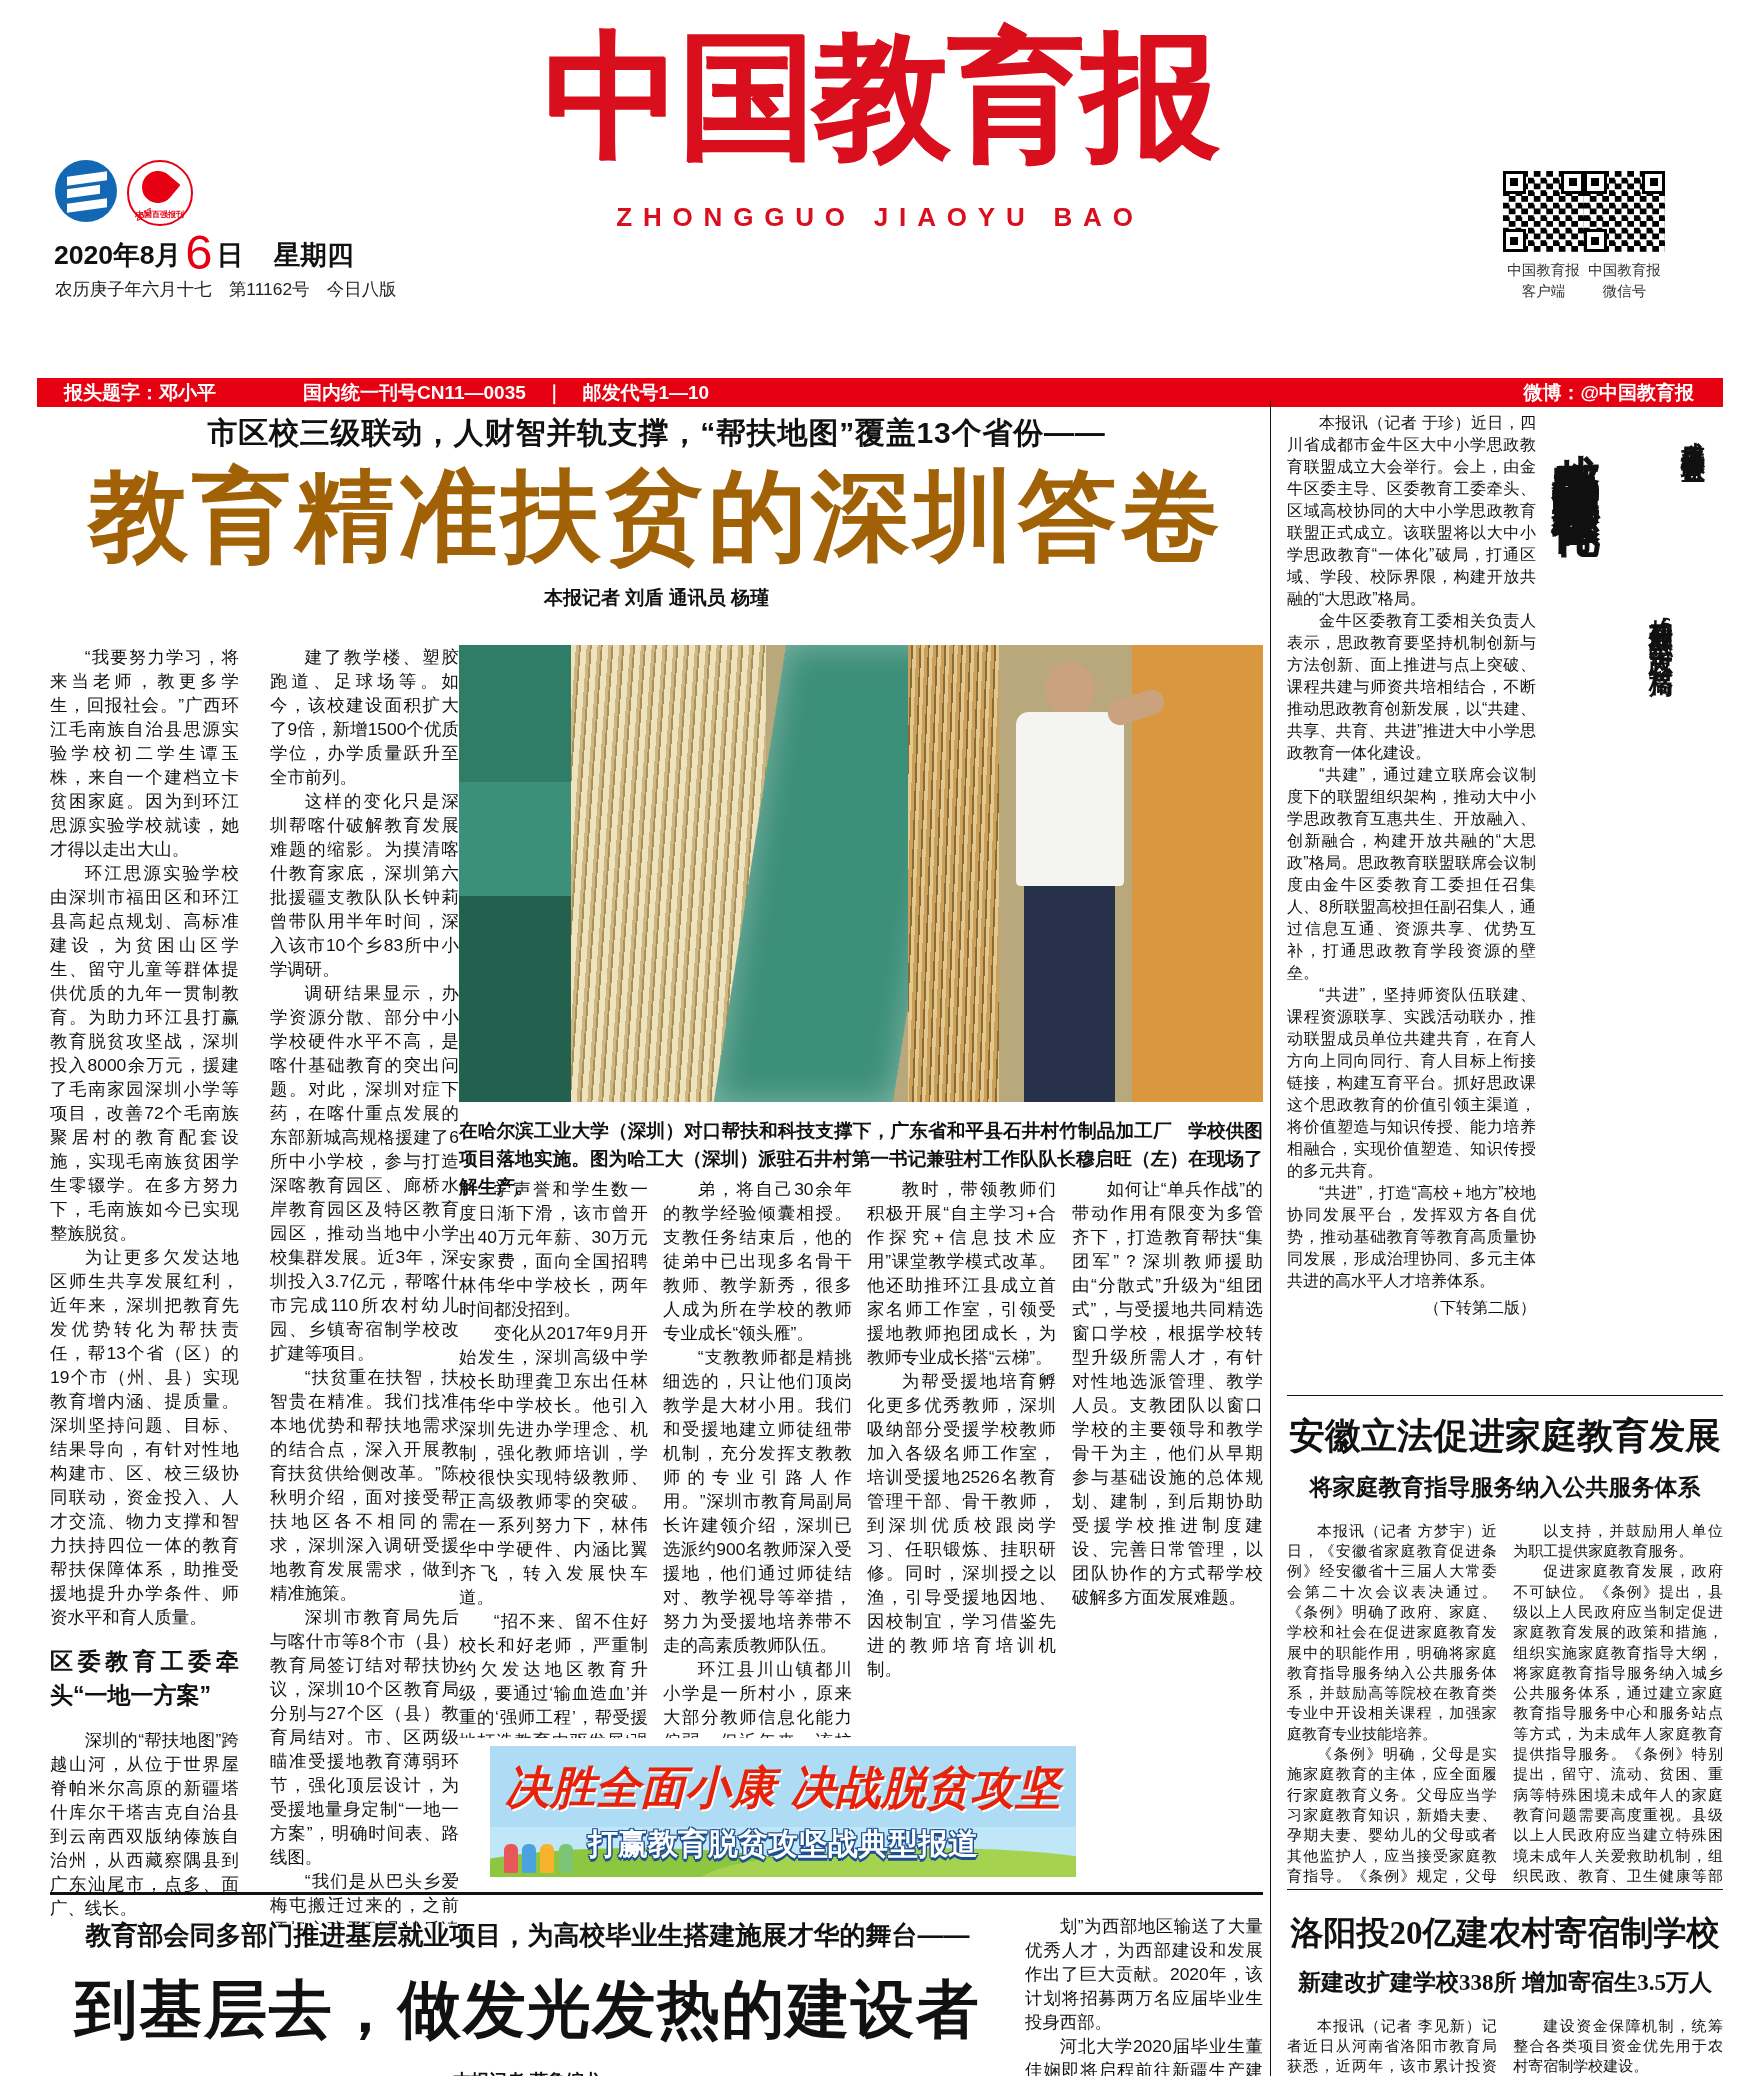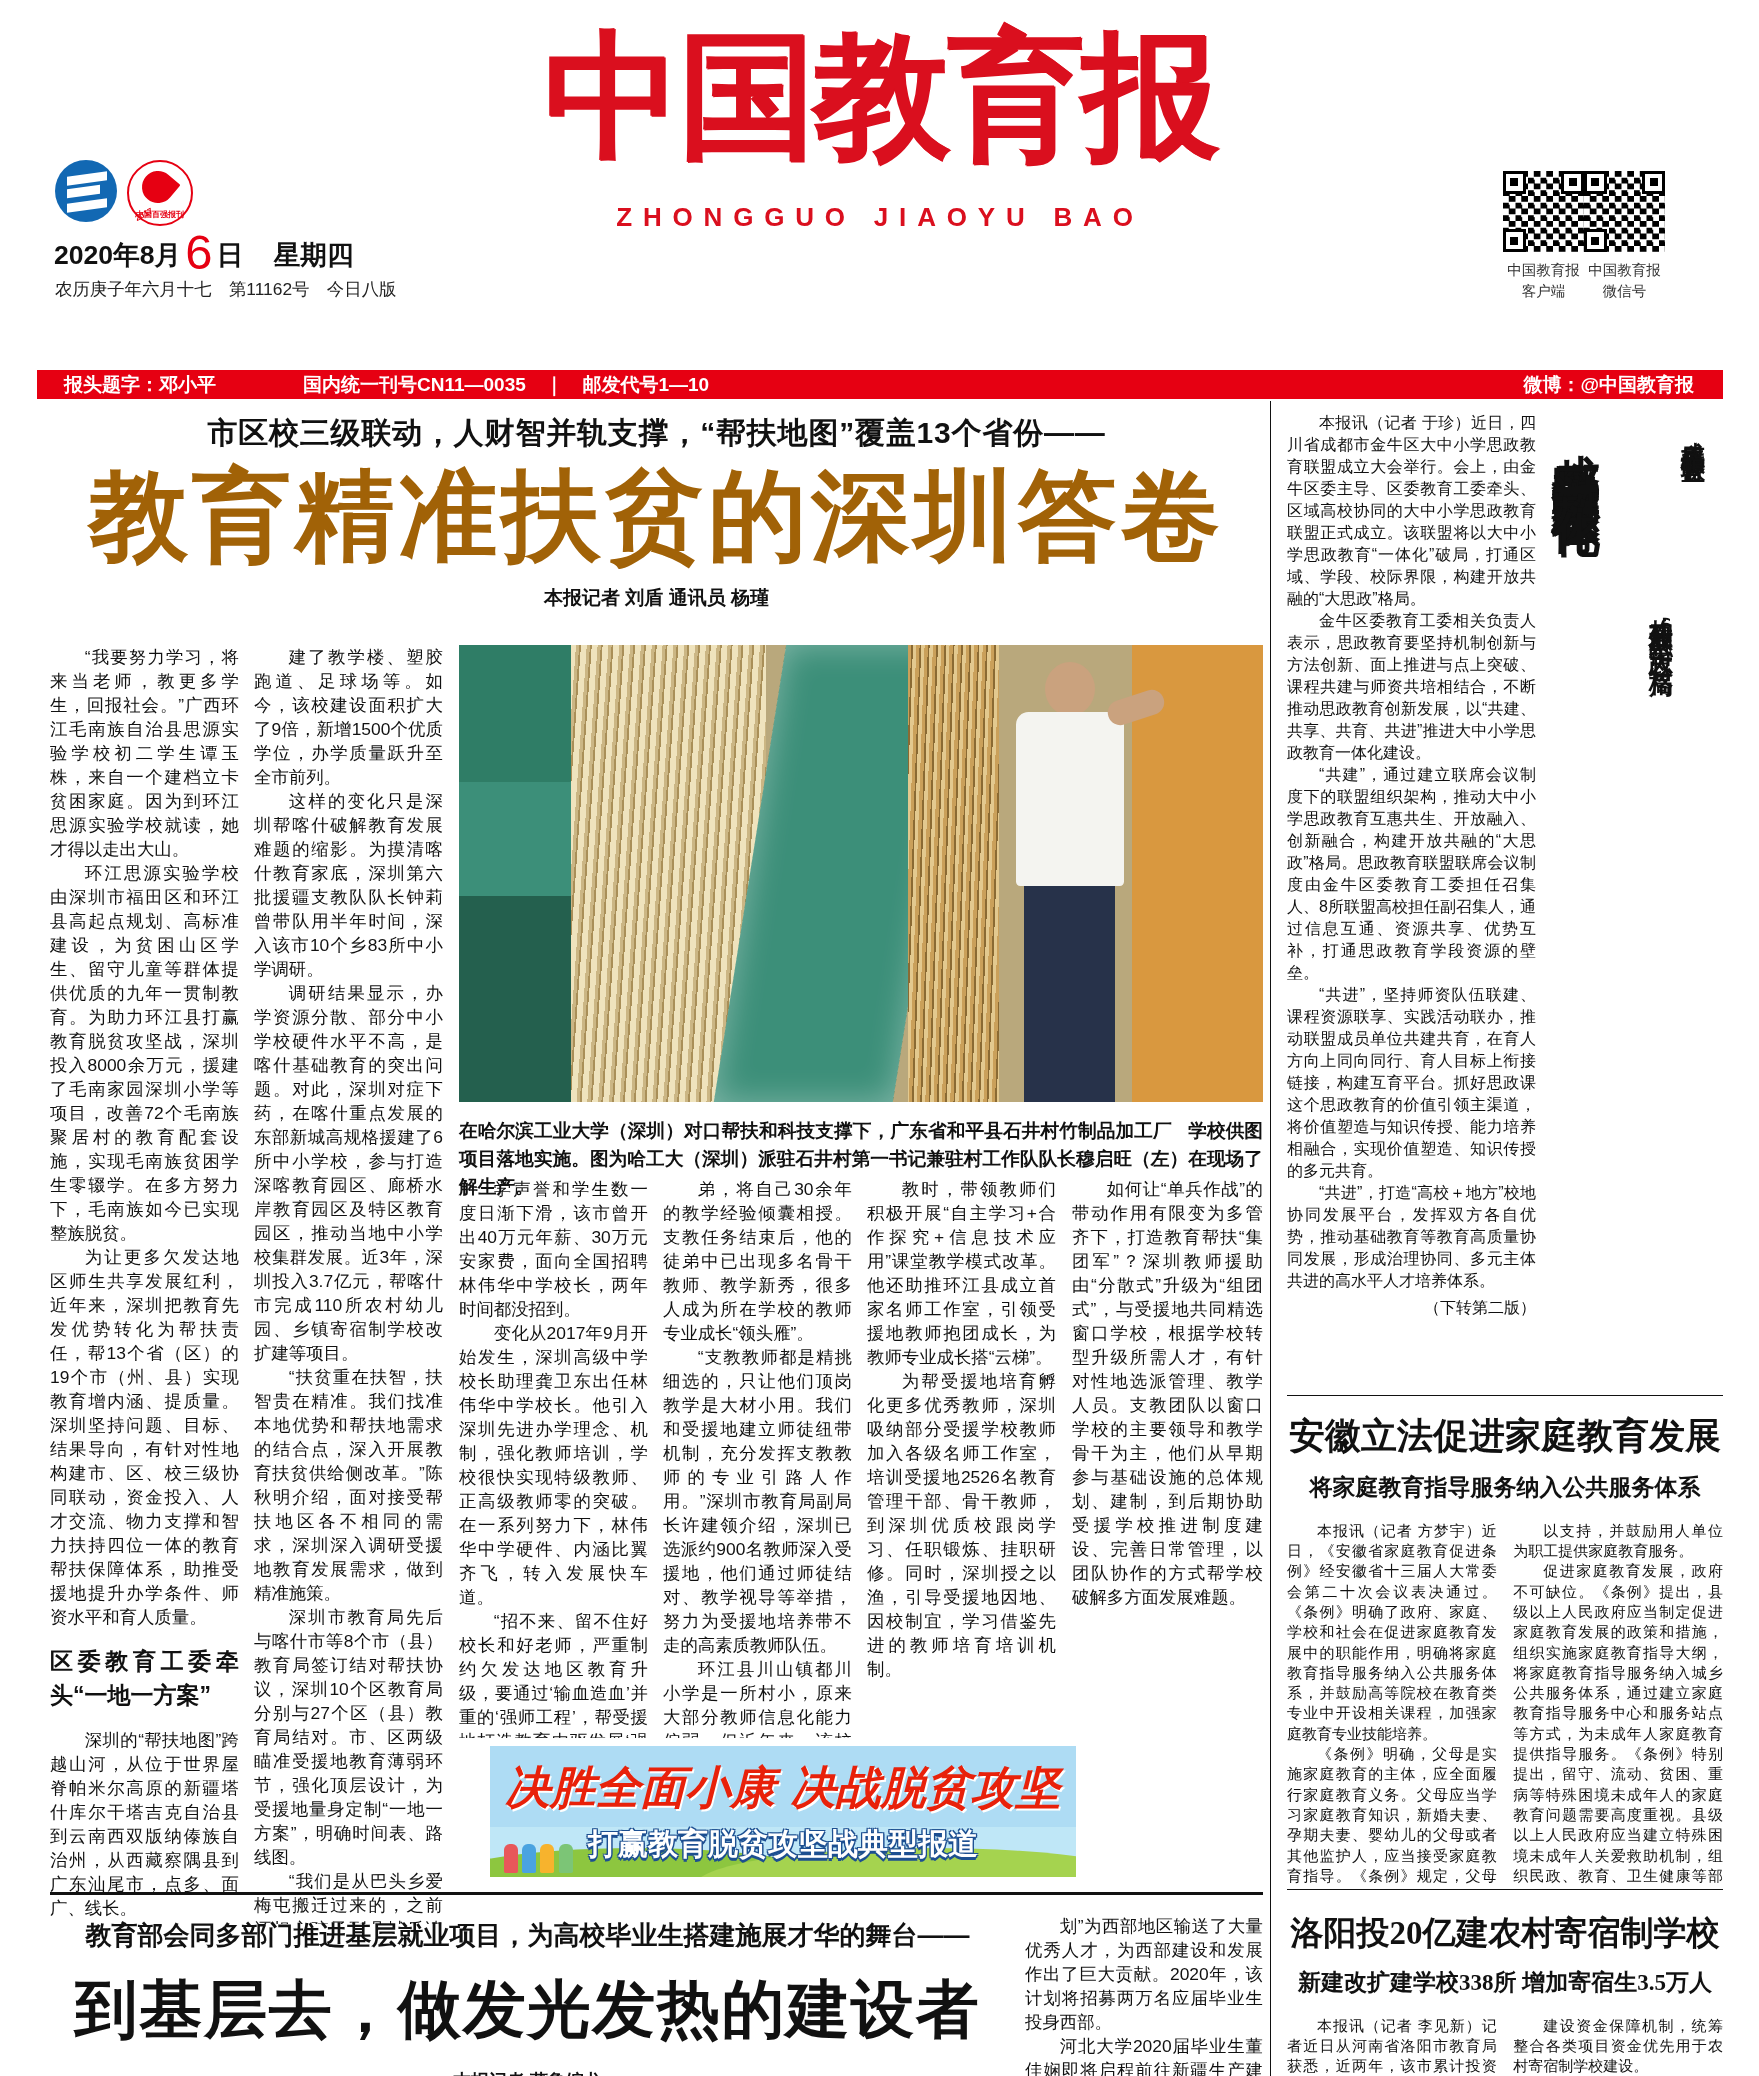--- a/index.html
+++ b/index.html
@@ -26,36 +26,36 @@
   .brand-pinyin{position:absolute;left:50%;top:202px;transform:translateX(-50%);white-space:nowrap;
         color:#da0f1e;font-weight:bold;font-size:26px;letter-spacing:10.8px;}
   .qr-area{position:absolute;left:1503px;top:171px;display:flex;}
   .qr-item{width:81px;text-align:center;}
   .qr{position:relative;width:81px;height:81px;
       background:conic-gradient(#000 25%,#fff 0 50%,#000 0 75%,#fff 0) 0 0/12.5px 12.5px;}
   .qr b{position:absolute;width:16.6px;height:16.6px;border:3.7px solid #000;background:#fff;}
   .qr b::after{content:"";position:absolute;left:4.2px;top:4.2px;width:8.3px;height:8.3px;background:#000;}
   .qr .tl{left:0;top:0;} .qr .tr{right:0;top:0;} .qr .bl{left:0;bottom:0;}
   .qr-label{margin-top:8.3px;font-size:14.5px;line-height:1.4;color:#333;}
-  .strip{position:absolute;left:37px;top:370px;width:1686px;height:29px;background:#e60012;color:#fff;
+  .strip{position:absolute;left:37px;top:378px;width:1686px;height:29px;background:#e60012;color:#fff;
          display:flex;align-items:center;font-weight:bold;font-size:19px;white-space:nowrap;}
   .strip .s1{margin-left:27px;} .strip .s2{margin-left:87px;} .strip .s3{margin-left:auto;margin-right:29px;}
   
   .vrule{position:absolute;left:1270px;top:401px;width:1.2px;height:2066px;background:#111;}
   .hrule-bottom{position:absolute;left:50px;top:1892px;width:1213px;height:2.5px;background:#111;}
   
   .main-region{position:absolute;left:50px;top:399px;width:1213px;}
   .m-kicker{margin-top:14px;text-align:center;font-size:30px;font-weight:bold;letter-spacing:0.8px;}
   .m-title{margin-top:10.8px;text-align:center;font-family:"Liberation Serif",serif;font-weight:bold;
            font-size:99px;line-height:1.05;color:#a16207;letter-spacing:4.2px;white-space:nowrap;}
   .m-byline{margin-top:16.6px;text-align:center;font-size:19px;font-weight:bold;}
   .m-body{position:relative;margin-top:34px;height:1283px;}
   .col{position:absolute;font-size:17.4px;line-height:24px;text-align:justify;overflow:hidden;}
   .c1{left:0;top:0;width:189px;height:1279px;}
-  .c2{left:204px;top:0;width:189px;height:1279px;}
+  .c2{left:220px;top:0;width:189px;height:1279px;}
   .c3{left:409px;top:532px;width:189px;height:561px;}
   .c4{left:613px;top:532px;width:189px;height:561px;}
   .c5{left:817px;top:532px;width:189px;height:748px;}
   .c6{left:1022px;top:532px;width:191px;height:748px;}
   .tx{margin:0;} .tx.p{text-indent:2em;}
   .tx.subhead{font-size:23px;font-weight:bold;line-height:1.45;margin:16px 0;text-indent:0;
               font-family:"Liberation Sans",sans-serif;}
   .tx.turn{text-align:right;text-indent:0;margin-top:5px;}
   
   .photo-wrap{position:absolute;left:409px;top:0;width:804px;}

